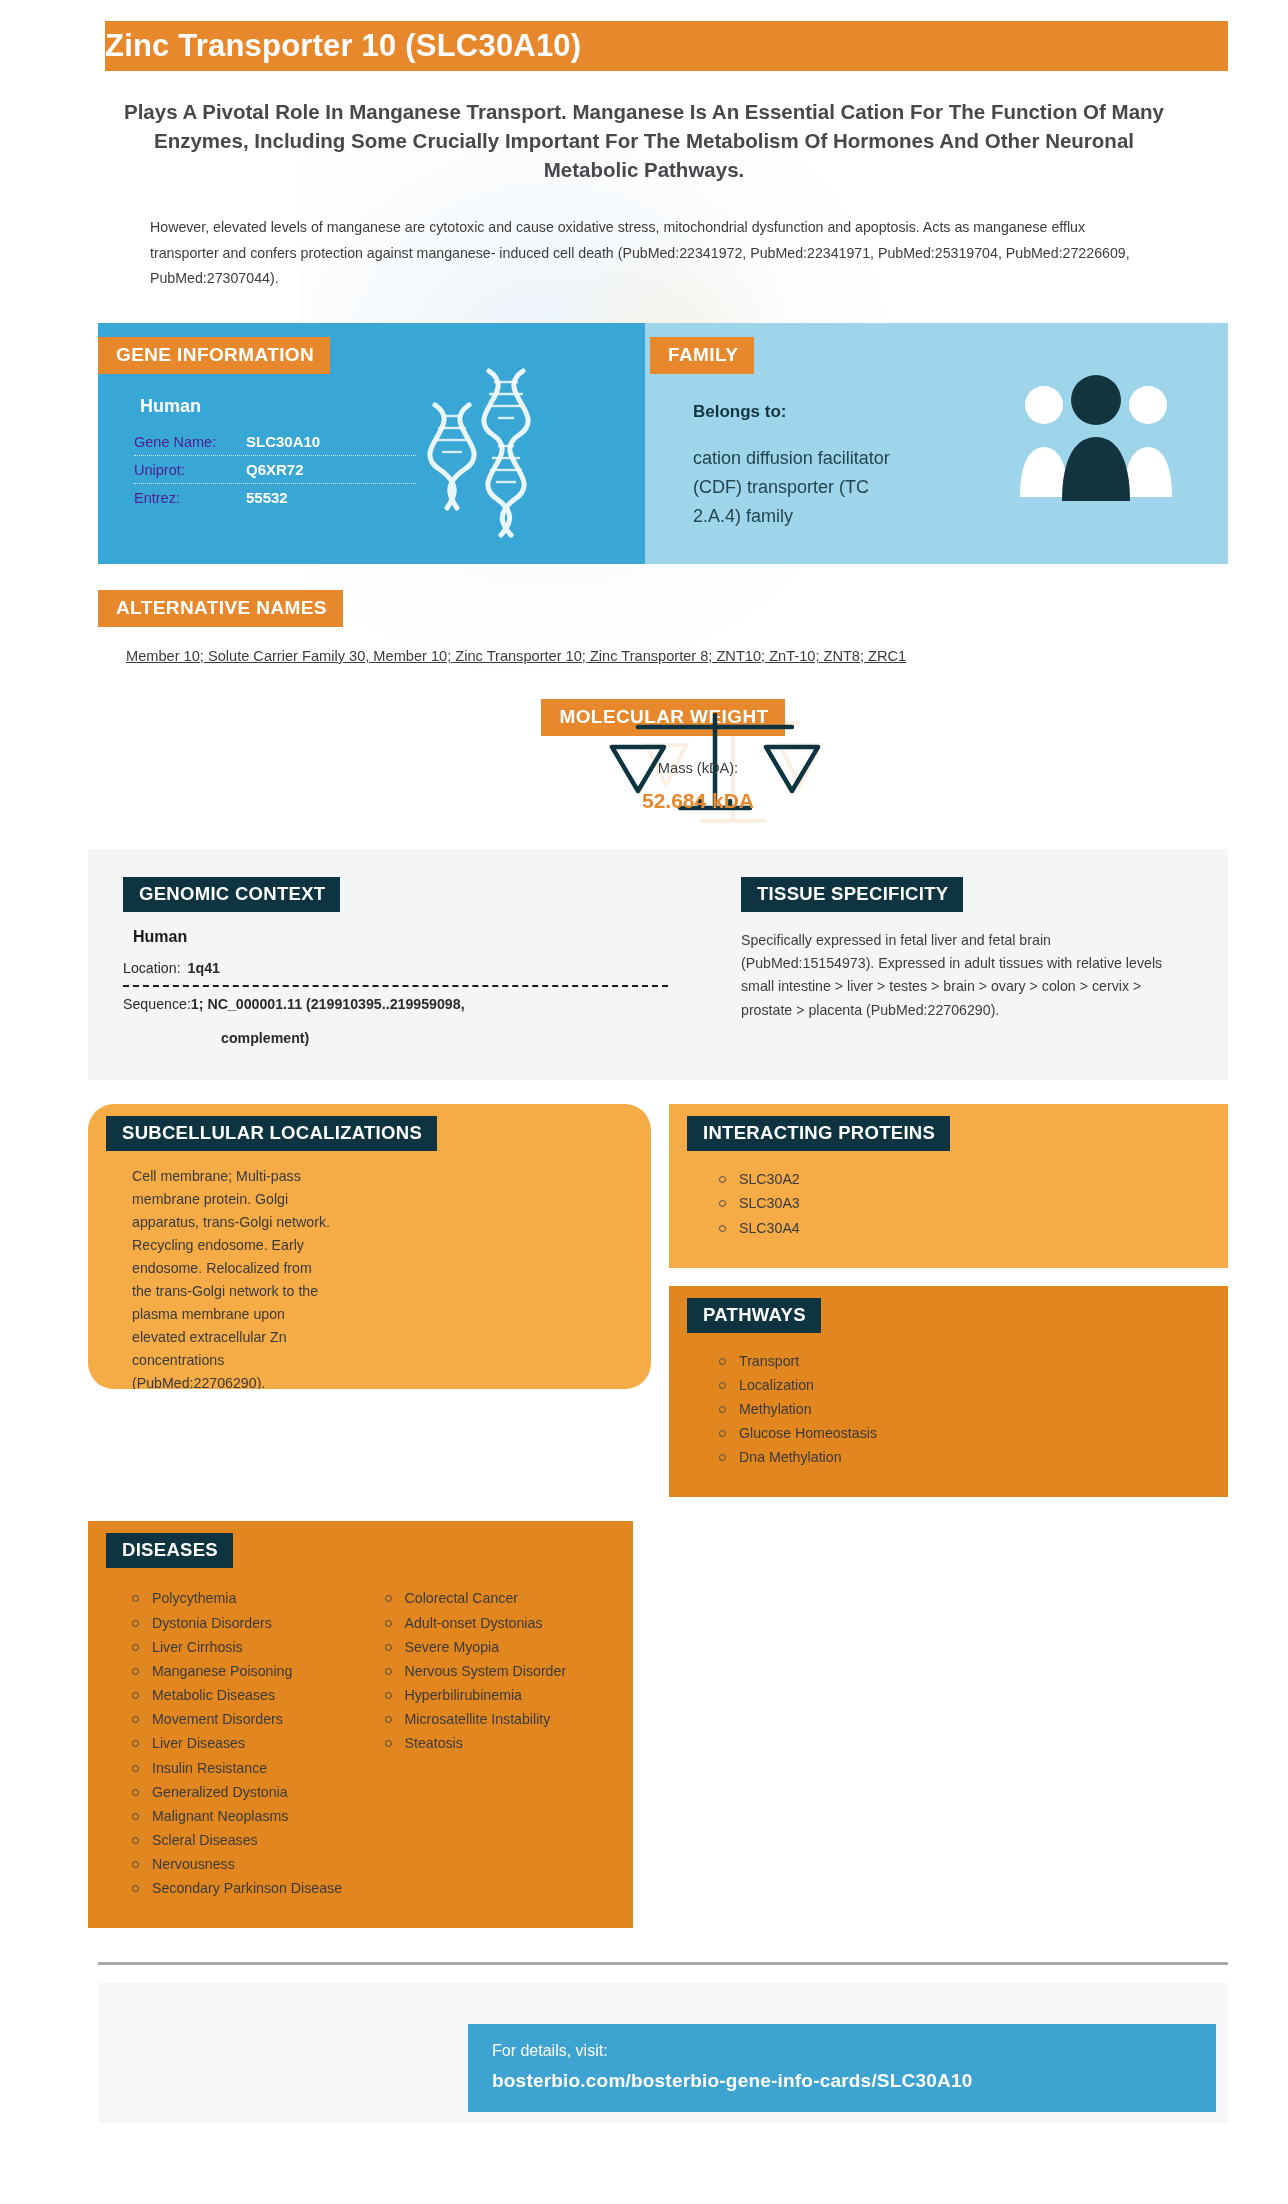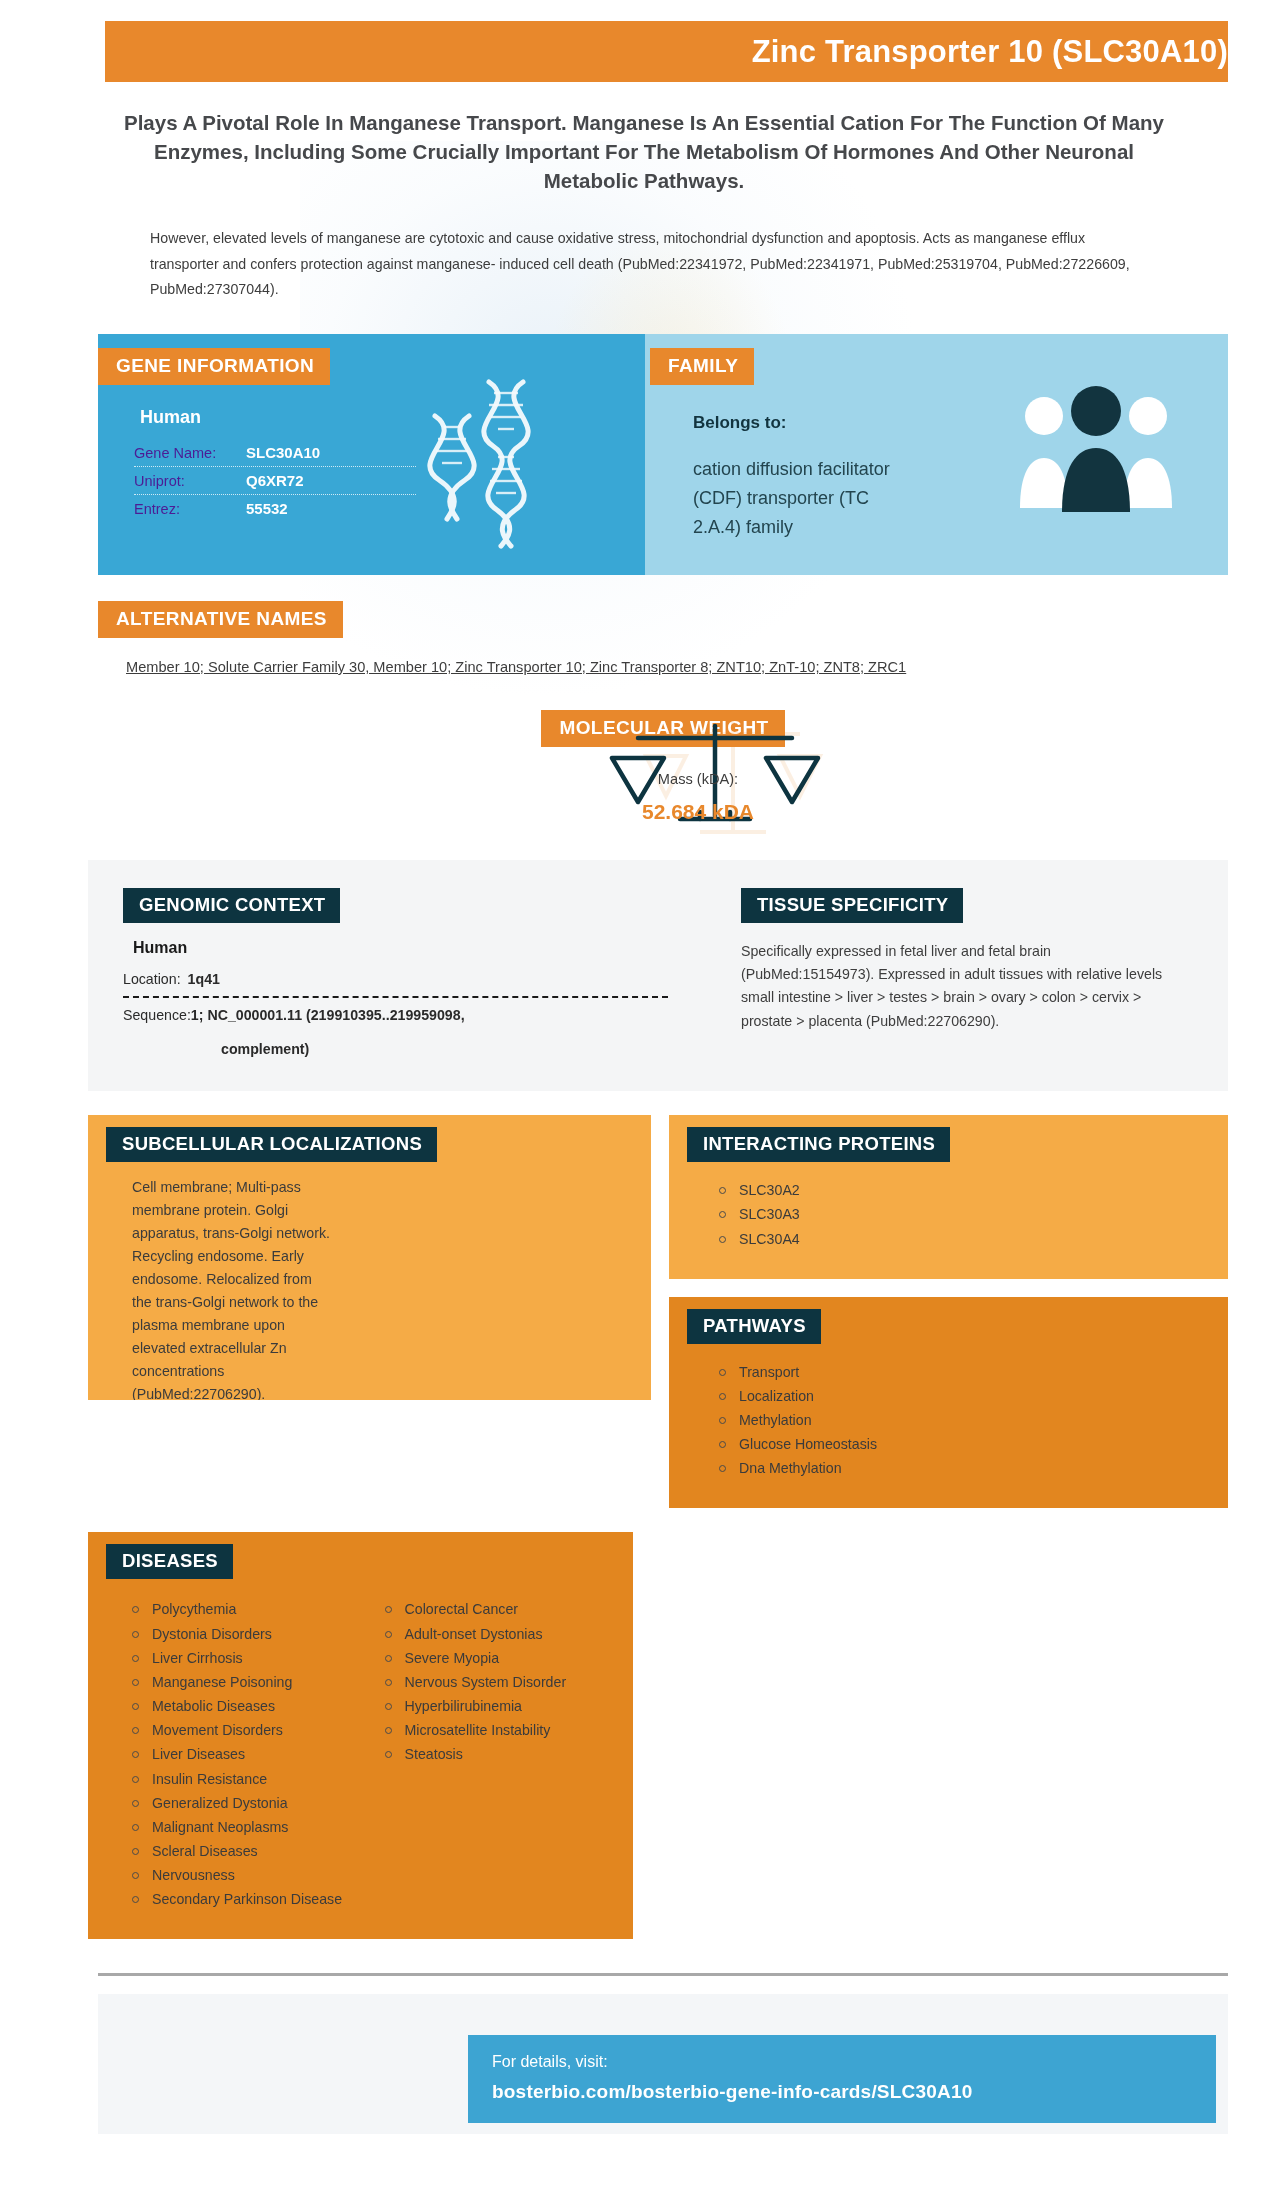--- a/index.html
+++ b/index.html
@@ -45,24 +45,24 @@
   .content {
     position: relative;
     z-index: 2;
     width: 1288px;
   }
 
   
   .titlebar {
     margin: 21px 60px 0 105px;
     background: #e8882c;
-    height: 61px;
+    height: 50px;
     display: flex;
     align-items: center;
-    justify-content: flex-end;
+    justify-content: flex-start;
   }
   .titlebar .title {
     color: #ffffff;
     font-size: 31px;
     font-weight: bold;
     letter-spacing: 0.2px;
     text-align: center;
   }
 
   
@@ -281,21 +281,21 @@
   .card .hdr-wrap { padding: 12px 0 0 18px; }
   .card-body { padding: 14px 26px 26px 26px; }
 
   .sub-text {
     width: 200px;
     margin-left: 18px;
     font-size: 14.2px;
     line-height: 1.62;
     color: #3b3b3b;
   }
-  .subcell-card { height: 285px; }
+  .subcell-card { height: 285px; border-radius: 26px; }
 
   ul.bullets {
     list-style: none;
     margin: 4px 0 0 0;
     padding: 0 0 0 22px;
   }
   ul.bullets li {
     position: relative;
     font-size: 14.2px;
     line-height: 1.42;

